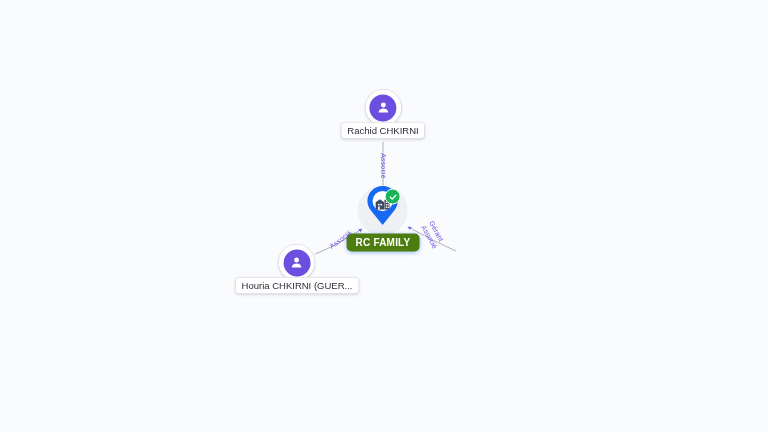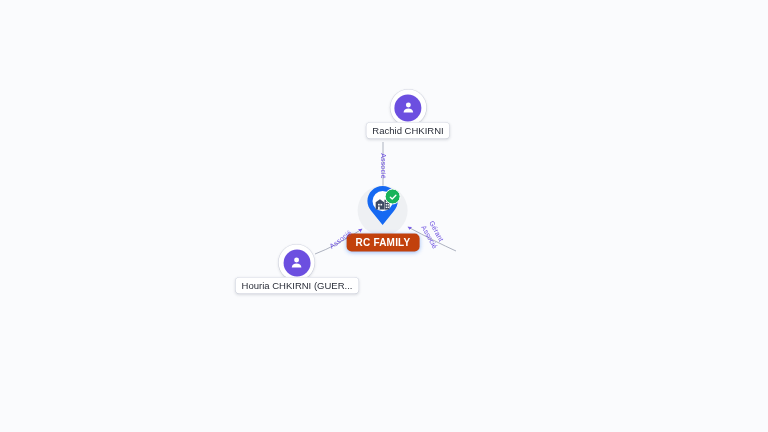--- a/index.html
+++ b/index.html
@@ -70,21 +70,21 @@
     padding: 2px 6px 3px 6px;
     font-size: 9.5px;
     line-height: 11px;
     color: #2b2f3a;
     white-space: nowrap;
     box-shadow: 0 1px 3px rgba(30, 35, 60, 0.16), 0 0 0 0.5px rgba(215, 219, 232, 0.9);
     position: relative;
     z-index: 6;
   }
   .chip.primary {
-    background: #c2410c;
+    background: #4d7c0f;
     color: #ffffff;
     font-weight: bold;
     font-size: 10px;
     letter-spacing: 0.2px;
     padding: 3px 9px 4px 9px;
     border-radius: 5px;
     box-shadow: 0 1px 4px rgba(22, 105, 242, 0.45);
   }
 
   
@@ -180,21 +180,21 @@
 
   <div class="edge-label" style="left:341px; top:240px; transform: translate(-50%,-50%) rotate(-37deg);">
     <span>Associé</span>
   </div>
 
   <div class="edge-label stacked" style="left:433px; top:235px; transform: translate(-50%,-50%) rotate(61deg);">
     <span>Gérant</span>
     <span>Associé</span>
   </div>
 
-  <div class="node" style="left:383px; top:114px;margin-left:25px;">
+  <div class="node" style="left:383px; top:114px;">
     <div class="avatar-ring">
       <div class="avatar-disc">
         <svg width="16" height="16" viewBox="0 0 24 24" aria-hidden="true">
           <circle cx="12" cy="8.2" r="3.7" fill="#ffffff"></circle>
           <path d="M4.8 19.4c0-3.8 3.3-6 7.2-6s7.2 2.2 7.2 6z" fill="#ffffff"></path>
         </svg>
       </div>
     </div>
     <div class="chip">Rachid CHKIRNI</div>
   </div>

